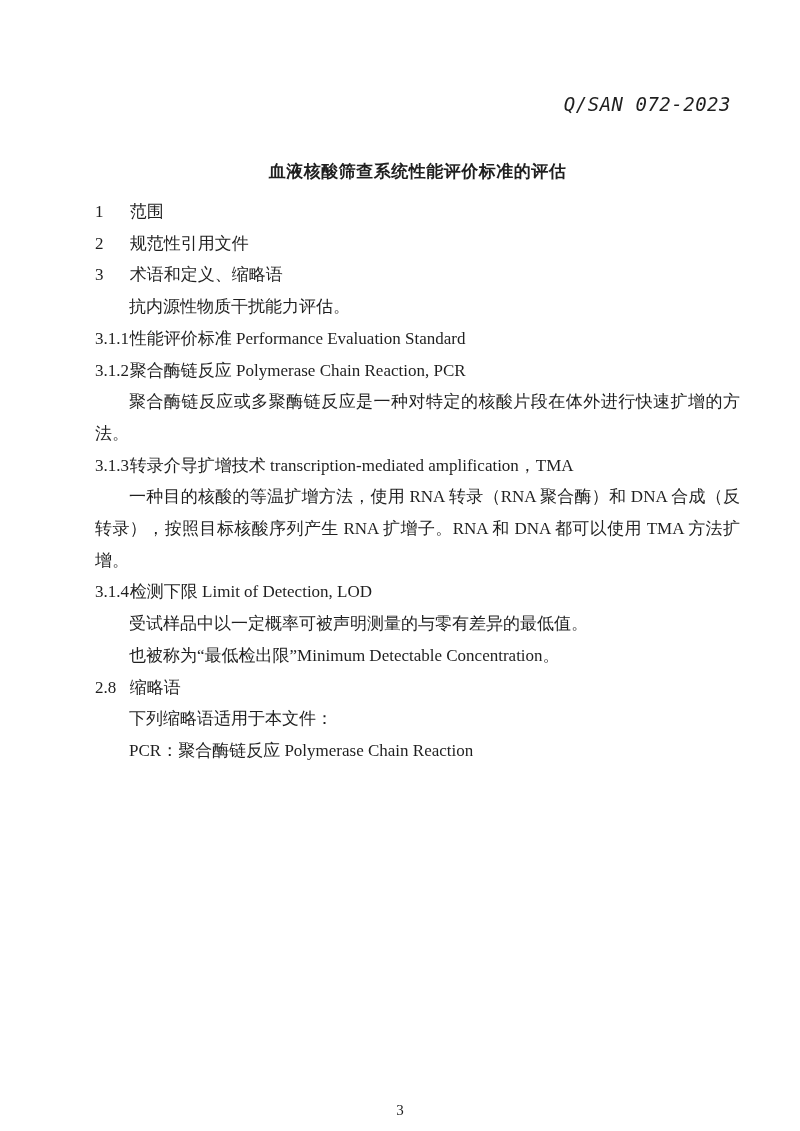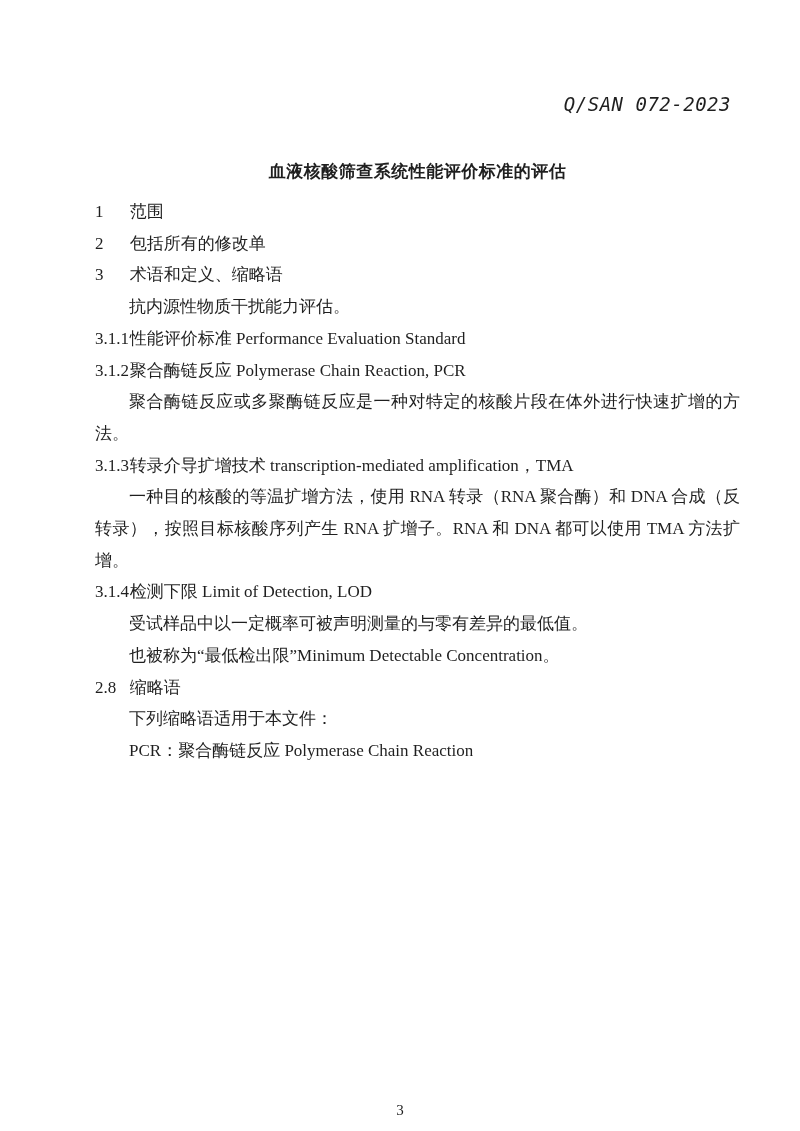--- a/index.html
+++ b/index.html
@@ -59,21 +59,21 @@
 </head>
 <body>
 
 <div class="page">
   <div class="doc-number">Q/SAN 072-2023</div>
 
   <h1 class="doc-title">血液核酸筛查系统性能评价标准的评估</h1>
 
   <main class="doc-body">
       <p class="h"><span class="h-num">1</span><span>范围</span></p>
-      <p class="h"><span class="h-num">2</span><span>包括所有的修改单</span></p>
+      <p class="h"><span class="h-num">2</span><span>规范性引用文件</span></p>
       <p class="h"><span class="h-num">3</span><span>术语和定义、缩略语</span></p>
       <p class="para">抗内源性物质干扰能力评估。</p>
       <p class="h"><span class="h-num">3.1.1</span><span>性能评价标准 Performance Evaluation Standard</span></p>
       <p class="h"><span class="h-num">3.1.2</span><span>聚合酶链反应 Polymerase Chain Reaction, PCR</span></p>
       <p class="para">聚合酶链反应或多聚酶链反应是一种对特定的核酸片段在体外进行快速扩增的方法。</p>
       <p class="h"><span class="h-num">3.1.3</span><span>转录介导扩增技术 transcription-mediated amplification，TMA</span></p>
       <p class="para">一种目的核酸的等温扩增方法，使用 RNA 转录（RNA 聚合酶）和 DNA 合成（反转录），按照目标核酸序列产生 RNA 扩增子。RNA 和 DNA 都可以使用 TMA 方法扩增。</p>
       <p class="h"><span class="h-num">3.1.4</span><span>检测下限 Limit of Detection, LOD</span></p>
       <p class="para">受试样品中以一定概率可被声明测量的与零有差异的最低值。</p>
       <p class="para">也被称为“最低检出限”Minimum Detectable Concentration。</p>

